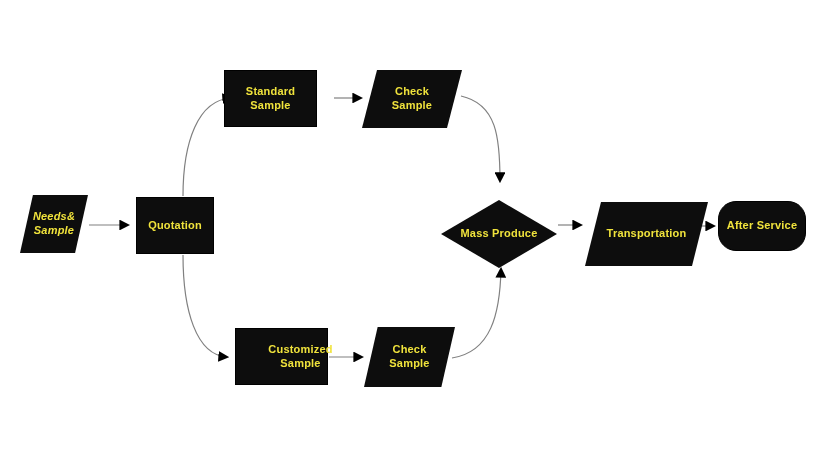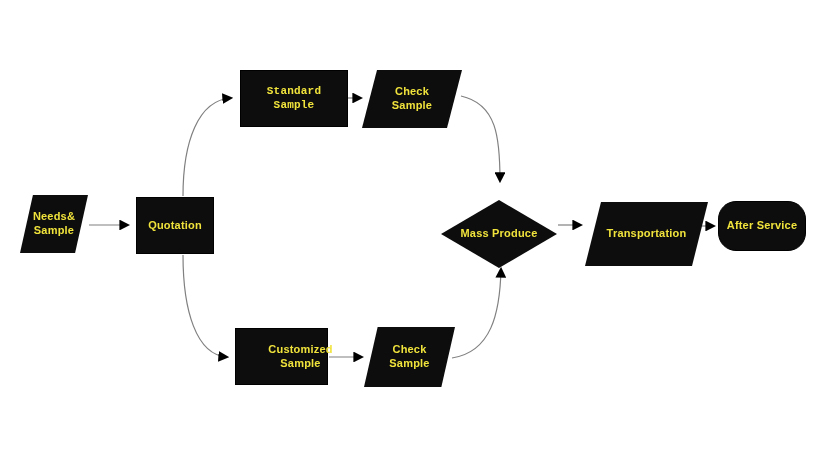--- a/index.html
+++ b/index.html
@@ -34,30 +34,30 @@
   .node .label {
     color: var(--text_color, #f0e33c);
     font-size: 11px;
     font-weight: bold;
     line-height: 1.25;
     text-align: center;
     white-space: pre-line;
     letter-spacing: 0.2px;
   }
   .rect { border: 1px solid #000; }
-  .para-needs { clip-path: polygon(19% 0, 100% 0, 81% 100%, 0 100%); }
+  .para-needs { clip-path: polygon(19% 0, 100% 0, 81% 100%, 0 100%); font-style: italic; }
   .para-check { clip-path: polygon(15% 0, 100% 0, 85% 100%, 0 100%); }
   .para-trans { clip-path: polygon(13% 0, 100% 0, 87% 100%, 0 100%); }
   .diamond   { clip-path: polygon(50% 0, 100% 50%, 50% 100%, 0 50%); }
   .terminator { border-radius: 18px; border: 1px solid #000; }
 
   
   #n-needs    { left: 20px;  top: 195px; width: 68px;  height: 58px; }
   #n-quote    { left: 136px; top: 197px; width: 78px;  height: 57px; }
-  #n-standard { left: 240px; top: 70px;  width: 108px;  height: 57px; font-family: Liberation Mono, monospace; }
+  #n-standard { left: 224px; top: 70px;  width: 93px;  height: 57px; }
   #n-checktop { left: 362px; top: 70px;  width: 100px; height: 58px; }
   #n-custom   { left: 235px; top: 328px; width: 93px;  height: 57px; padding-left: 38px; }
   #n-checkbot { left: 364px; top: 327px; width: 91px;  height: 60px; }
   #n-mass     { left: 441px; top: 200px; width: 116px; height: 68px; }
   #n-trans    { left: 585px; top: 202px; width: 123px; height: 64px; }
   #n-after    { left: 718px; top: 201px; width: 88px;  height: 50px; }
 </style>
 </head>
 <body>
 

